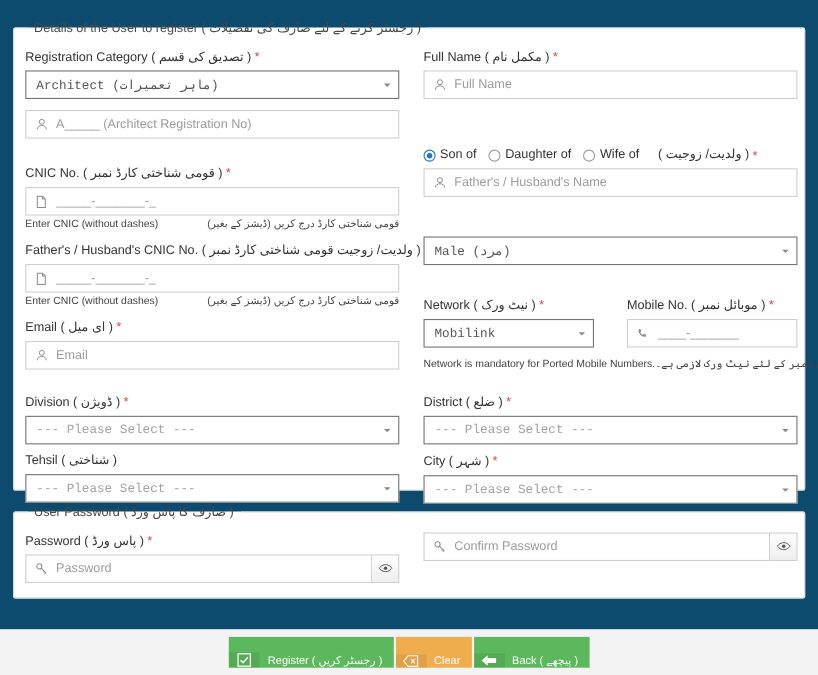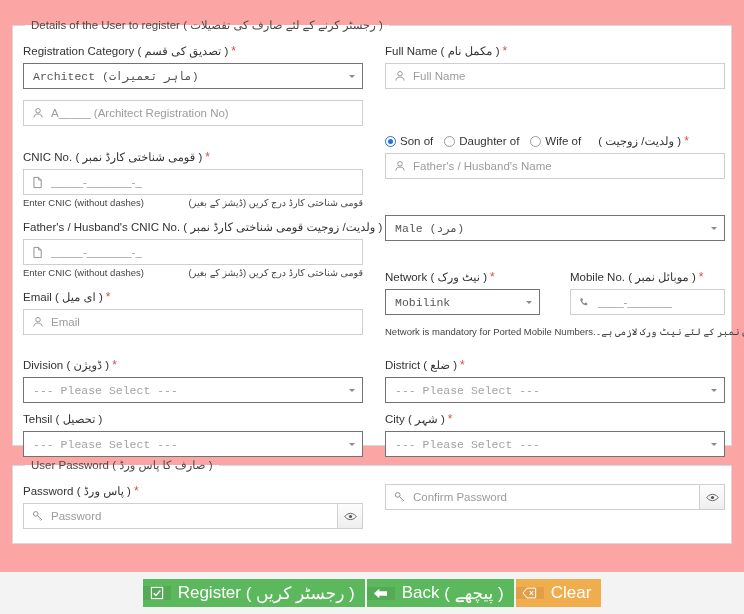--- a/index.html
+++ b/index.html
@@ -4,21 +4,21 @@
 <style>
   * { box-sizing: border-box; }
   html, body {
     margin: 0; padding: 0;
     width: 744px; height: 614px;
     background: #ffffff;
     font-family: "Liberation Sans", sans-serif;
     color: #333333;
     overflow: hidden;
   }
-  .page { position: relative; width: 744px; height: 614px; background: #fca5a5; }
+  .page { position: relative; width: 744px; height: 614px; background: #0c4a6e; }
 
   
   fieldset.card {
     position: absolute;
     border: 1px solid #d8d8d8;
     border-radius: 2px;
     margin: 0;
     padding: 0;
     background: #fff;
   }
@@ -143,22 +143,22 @@
 
   
   #footer {
     position: absolute; left: 0; top: 572px;
     width: 744px; height: 42px;
     background: #f3f3f3;
     display: flex; align-items: center; justify-content: center;
   }
   .btn {
     height: 28px;
-    display: flex; align-items: center;
-    font-size: 17px; color: #ffffff;
+    display: flex; align-items: flex-end;
+    font-size: 10px; color: #ffffff;
     border: none;
     margin: 0 1px;
     font-family: "Liberation Sans", sans-serif;
   }
   .btn .bi {
     width: 28px; flex: 0 0 28px;
     display: flex; align-items: center; justify-content: center;
     font-size: 13px;
   }
   .btn .bl {
@@ -251,21 +251,21 @@
 
       <div class="field" style="top:326px;left:0;">
         <div class="label"><span>Division</span> <span class="ur">( ڈویژن )</span><span class="req">*</span></div>
         <div class="sel placeholder">
           <span>--- Please Select ---</span>
           <span class="caret"></span>
         </div>
       </div>
 
       <div class="field" style="top:380px;left:0;">
-        <div class="label"><span>Tehsil</span> <span class="ur">( تحصیل )</span></div>
+        <div class="label"><span>Tehsil</span> <span class="ur">( شناختی )</span></div>
         <div class="sel placeholder">
           <span>--- Please Select ---</span>
           <span class="caret"></span>
         </div>
       </div>
     </div>
 
     <div class="col-right">
 
       <div class="field" style="top:12px;left:0;">
@@ -418,35 +418,35 @@
     <div class="btn btn-green">
       <span class="bi">
         <svg width="14" height="14" viewBox="0 0 16 16" fill="none" stroke="#ffffff" stroke-width="1.3">
           <rect x="1.6" y="1.6" width="12.8" height="12.8"></rect>
             <path d="M4.2 8.2l2.6 2.6 5-5.6" stroke-width="1.6"></path>
         </svg>
       </span>
       <span class="bl"><span>Register</span>&nbsp;<span class="ur">( رجسٹر کریں )</span></span>
     </div>
 
-    <div class="btn btn-green">
-      <span class="bi">
-        <svg width="15" height="13" viewBox="0 0 18 14" fill="#ffffff">
-          <path d="M7.6 1.2v3.1h9.2v5.4H7.6v3.1L1 7z"></path>
-        </svg>
-      </span>
-      <span class="bl"><span>Back</span>&nbsp;<span class="ur">( پیچھے )</span></span>
-    </div>
-
     <div class="btn btn-orange">
       <span class="bi">
         <svg width="15" height="12" viewBox="0 0 18 14" fill="none" stroke="#ffffff" stroke-width="1.2">
           <path d="M6 1.2h10.4v11.6H6L1.2 7z"></path>
             <path d="M9.2 4.6l4.2 4.8M13.4 4.6l-4.2 4.8" stroke-width="1.3"></path>
         </svg>
       </span>
       <span class="bl">
           <span>Clear</span>
         </span>
     </div>
+
+    <div class="btn btn-green">
+      <span class="bi">
+        <svg width="15" height="13" viewBox="0 0 18 14" fill="#ffffff">
+          <path d="M7.6 1.2v3.1h9.2v5.4H7.6v3.1L1 7z"></path>
+        </svg>
+      </span>
+      <span class="bl"><span>Back</span>&nbsp;<span class="ur">( پیچھے )</span></span>
+    </div>
   </div>
 
 </div>
 
 </body></html>

